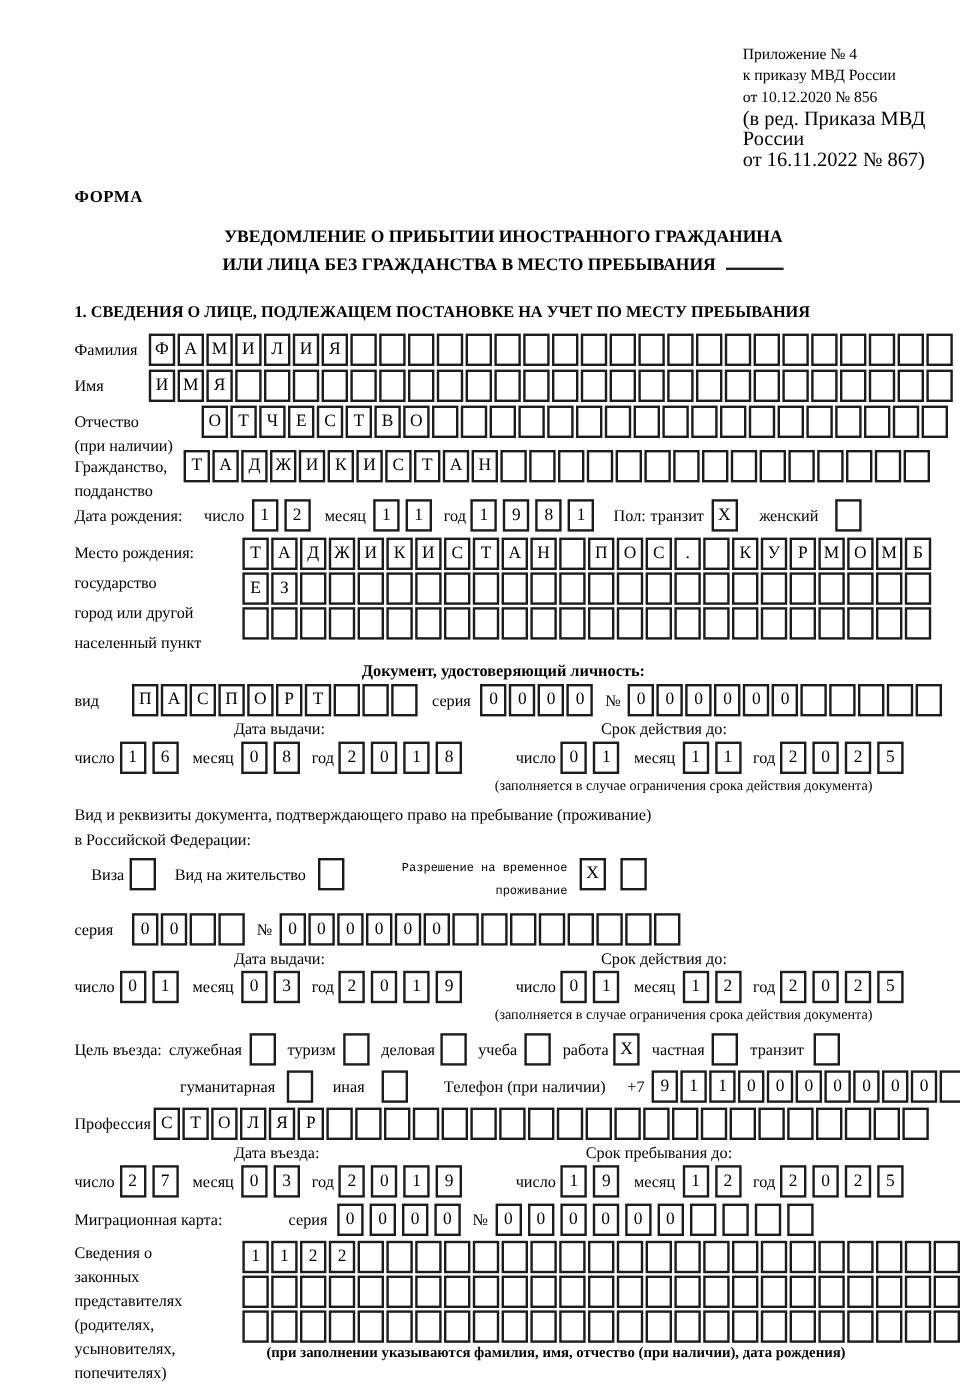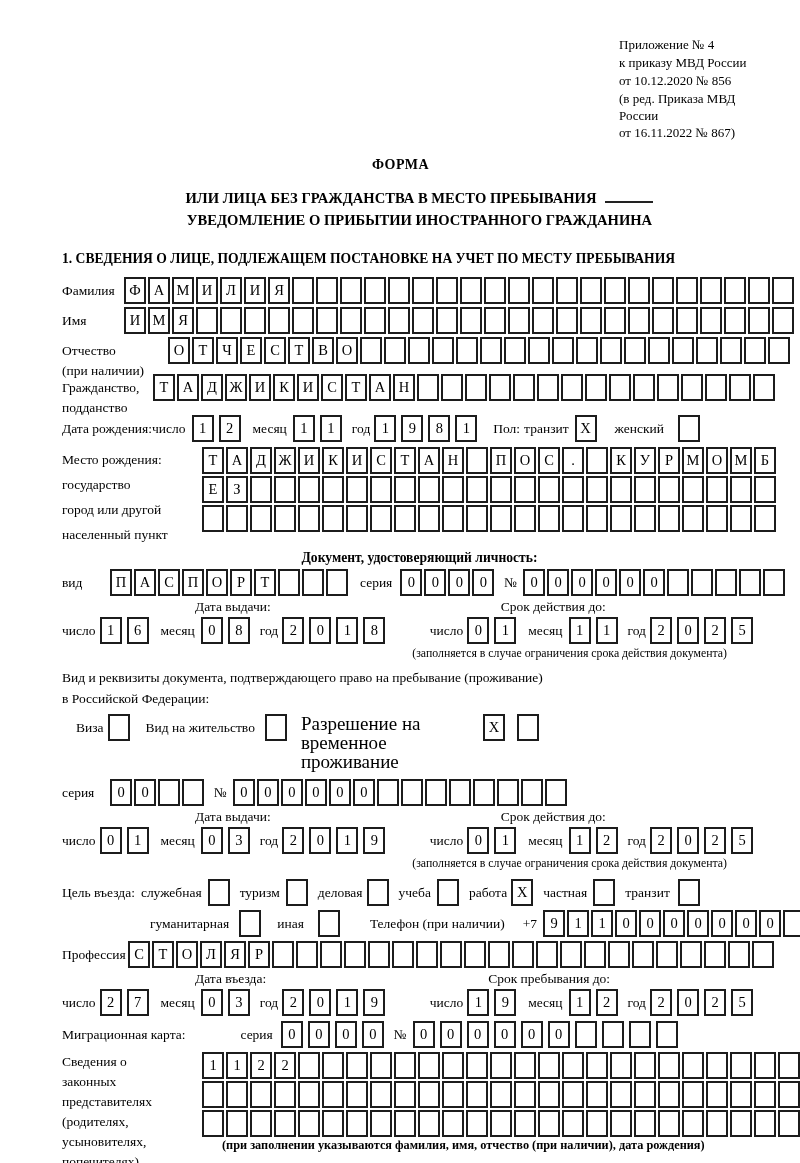--- a/index.html
+++ b/index.html
@@ -1,23 +1,23 @@
 <!DOCTYPE html>
 <html><head>
 <meta charset="utf-8">
 <style>
   html,body{margin:0;padding:0;background:#fff;}
   body{width:800px;height:1163px;overflow:hidden;color:#000;
        font-family:"Liberation Serif","DejaVu Serif",serif;font-size:13.5px;}
   .page{padding:36px 23px 6px 62px;position:relative;}
 
   .appendix{margin-left:557px;font-size:13px;line-height:18px;}
-  .appendix .sub{font-size:13px;line-height:17px;}
+  .appendix .sub{font-size:17px;line-height:17px;}
   .appendix .sub:first-of-type{margin-top:4px;}
-  .forma{text-align:center;padding-right:38px;font-weight:bold;font-size:14px;margin-top:16px;letter-spacing:.5px;}
+  .forma{text-align:left;padding-right:38px;font-weight:bold;font-size:14px;margin-top:16px;letter-spacing:.5px;}
 
   .title{text-align:center;font-weight:bold;font-size:14.6px;line-height:22px;margin-top:14px;}
   .title-underline{display:inline-block;width:48px;border-bottom:2px solid #222;margin-left:9px;height:14px;}
   .sec-heading{font-weight:bold;font-size:13.6px;margin-top:20px;margin-bottom:10px;}
 
   .frow{display:flex;align-items:flex-start;margin-top:3px;}
   .lab{font-size:13.5px;line-height:27px;white-space:nowrap;}
   .labcol{position:relative;flex:none;}
   .sublab{position:absolute;top:26px;left:0;white-space:nowrap;line-height:16px;}
   .cells{display:inline-flex;gap:2px;flex:none;}
@@ -33,49 +33,49 @@
 
   .center-bold{text-align:center;font-weight:bold;font-size:13.6px;margin-top:3px;}
   .two-labels{display:flex;font-size:13.5px;margin-top:3px;}
   .dates-row{display:flex;align-items:center;margin-top:2px;}
   .dgroup{display:inline-flex;align-items:center;}
   .dg2{margin-left:auto;margin-right:24px;}
   .note-right{text-align:right;padding-right:50px;font-size:11.8px;margin-top:2px;}
 
   .intro{margin-top:6px;line-height:21px;font-size:13.5px;}
   .opts{display:flex;align-items:flex-start;margin-top:5px;margin-left:14px;}
-  .opt-label{text-align:left;font-size:19px;line-height:19px;}
+  .opt-label{text-align:right;font-size:10px;line-height:19px;font-family:Liberation Mono, monospace;}
   .ol2{width:172px;} .ol3{width:162px;}
 
   .purpose-item{display:inline-flex;align-items:flex-start;}
   .bottom-note{margin:-34px 0 0 160px;font-size:12.3px;font-weight:bold;}
   .ml4{margin-left:4px;} .ml6{margin-left:6px;} .ml8{margin-left:8px;} .ml10{margin-left:10px;}
   .ml12{margin-left:12px;} .ml14{margin-left:14px;} .ml16{margin-left:16px;} .ml18{margin-left:18px;}
-  .mr4{margin-right:4px;} .mr6{margin-right:6px;} .mr8{margin-right:8px;} .mr18{}
+  .mr4{margin-right:4px;} .mr6{margin-right:6px;} .mr8{margin-right:8px;} .mr18{margin-right:18px;}
 </style>
 </head>
 <body>
 
 <div class="page">
 
   <div class="appendix">
     <div>Приложение № 4</div>
     <div>к приказу МВД России</div>
     <div>от 10.12.2020 № 856</div>
     <div class="sub">(в ред. Приказа МВД России</div>
     <div class="sub">от 16.11.2022 № 867)</div>
   </div>
 
   <div class="forma">ФОРМА</div>
 
   <div class="title">
+    <div>УВЕДОМЛЕНИЕ О ПРИБЫТИИ ИНОСТРАННОГО ГРАЖДАНИНА</div>
     <div>
       <span>ИЛИ ЛИЦА БЕЗ ГРАЖДАНСТВА В МЕСТО ПРЕБЫВАНИЯ</span><span class="title-underline"></span>
     </div>
-    <div>УВЕДОМЛЕНИЕ О ПРИБЫТИИ ИНОСТРАННОГО ГРАЖДАНИНА</div>
   </div>
 
   <div class="sec-heading">1. СВЕДЕНИЯ О ЛИЦЕ, ПОДЛЕЖАЩЕМ ПОСТАНОВКЕ НА УЧЕТ ПО МЕСТУ ПРЕБЫВАНИЯ</div>
 
   <div class="frow">
     <span class="lab w62">Фамилия</span>
     <span class="cells">
         <span class="cell">Ф</span>
         <span class="cell">А</span>
         <span class="cell">М</span>

